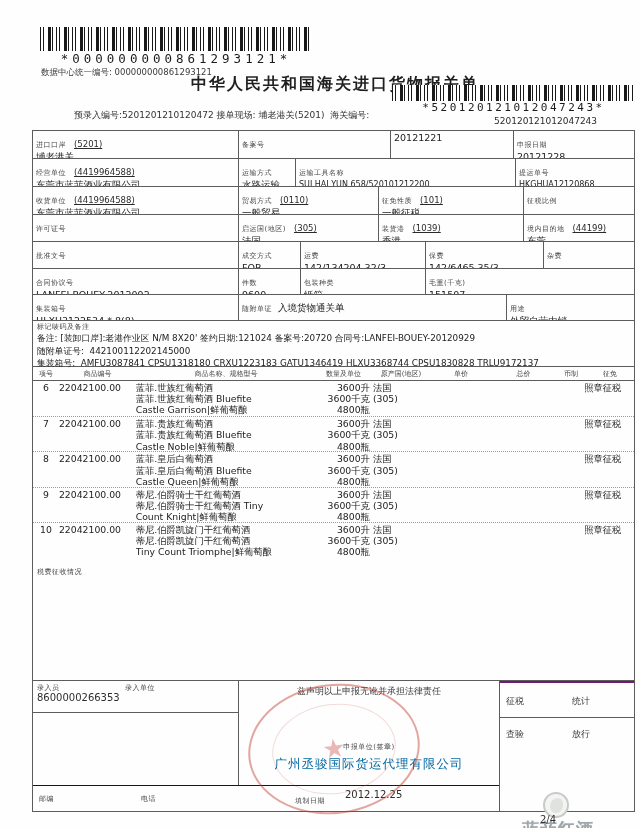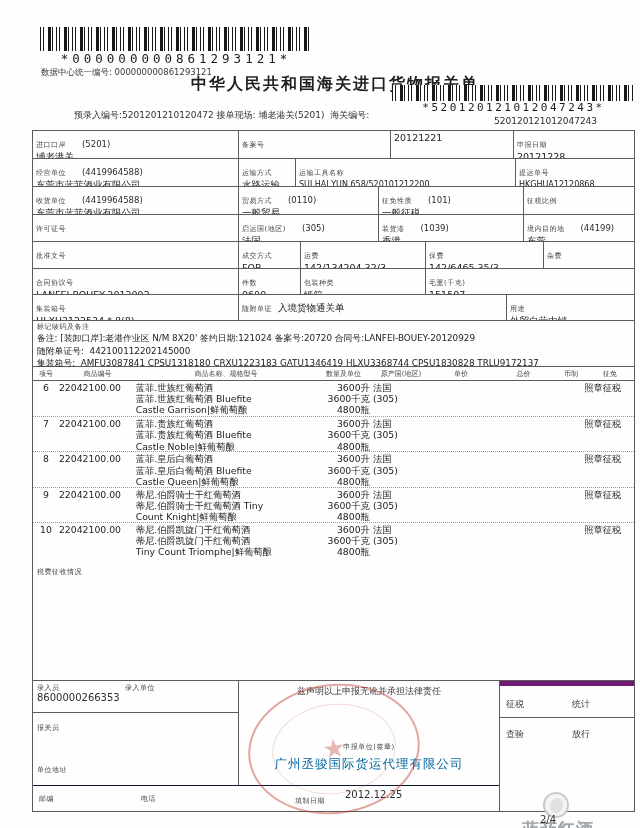--- a/index.html
+++ b/index.html
@@ -40,21 +40,21 @@
   .customs-no-value { position:absolute; left:494px; top:116px; font-size:9px; color:#2a2a2a; }
   
   .sheet {
     position:absolute; left:32px; top:130px; width:603px; height:682px;
     border:1px solid #5c5c5c; background:transparent;
   }
   .frow { display:flex; border-bottom:1px solid #5c5c5c; }
   .cell { position:relative; border-right:1px solid #5c5c5c; padding:1px 3px; overflow:hidden; }
   .cell:last-child { border-right:none; }
   .lbl  { font-size:7px; color:#454545; letter-spacing:0.5px; }
-  .code { font-size:8.5px; color:#2a2a2a; margin-left:16px; }
+  .code { font-size:8.5px; color:#2a2a2a; margin-left:8px;text-decoration:underline; }
   .val  { font-size:9.5px; color:#222; line-height:12px; }
   .val.sm { font-size:8px; }
   .inline-val { font-size:9.5px; color:#222; margin-left:6px; }
   
   .marks { border-bottom:1px solid #5c5c5c; padding:1px 4px; }
   .marks .mline { font-size:8.8px; color:#222; line-height:12.5px; white-space:nowrap; }
   
   .ihead { display:flex; border-bottom:1px solid #5c5c5c; font-size:7px; color:#454545; }
   .ihead > div { padding:2px 2px 1px 2px; text-align:center; white-space:nowrap; overflow:hidden;}
   .items { }
@@ -80,21 +80,21 @@
   .b-entry { height:32px; border-bottom:1px solid #5c5c5c; position:relative; }
   .b-entry .l1 { position:absolute; left:4px; top:2px; }
   .b-entry .l2 { position:absolute; left:92px; top:2px; }
   .b-entry .v1 { position:absolute; left:4px; top:11px; font-size:10px; }
   .b-broker { flex:1; position:relative; }
   .b-col2 { flex:1; position:relative; text-align:center; }
   .b-bottomrow { height:26px; border-top:1px solid #0f172a; position:relative; }
   .b-col3 { width:135px; border-left:1px solid #5c5c5c; display:flex; flex-direction:column; }
   .b3r { position:relative; }
   .b3r1 { height:62px; }
-  .b3r2 { height:36px; border-top:5px solid #701a75; }
+  .b3r2 { height:36px; border-top:2px solid #701a75; }
   .b3r3 { flex:1; border-top:1px solid #5c5c5c; }
   .b3-cell { position:absolute; font-size:9px; color:#3a3a3a; }
   
   .stamp {
     position:absolute; left:248px; top:684px; width:172px; height:130px;
     border:2.5px solid rgba(192,58,44,0.45); border-radius:50%;
     transform:rotate(-7deg); pointer-events:none;
   }
   .stamp-inner {
     position:absolute; left:22px; top:18px; width:124px; height:90px;
@@ -425,24 +425,20 @@
 
     <div class="bottom">
       <div class="b-leftmid">
         <div class="b-top">
           <div class="b-col1">
             <div class="b-entry">
               <span class="lbl l1">录入员</span>
               <span class="lbl l2">录入单位</span>
               <span class="v1">8600000266353</span>
             </div>
-            <div class="b-broker">
-              <span class="lbl" style="position:absolute;left:4px;top:10px">报关员</span>
-              <span class="lbl" style="position:absolute;left:4px;top:52px">单位地址</span>
-            </div>
           </div>
           <div class="b-col2">
             <div style="font-size:9px;color:#3a3a3a;margin-top:4px">兹声明以上申报无讹并承担法律责任</div>
             <div class="lbl" style="margin-top:44px">申报单位(签章)</div>
             <div style="font-size:12.5px;color:#0369a1;margin-top:4px;letter-spacing:1px">广州丞骏国际货运代理有限公司</div>
           </div>
         </div>
         <div class="b-bottomrow">
           <span class="lbl" style="position:absolute;left:6px;top:8px">邮编</span>
           <span class="lbl" style="position:absolute;left:108px;top:8px">电话</span>

